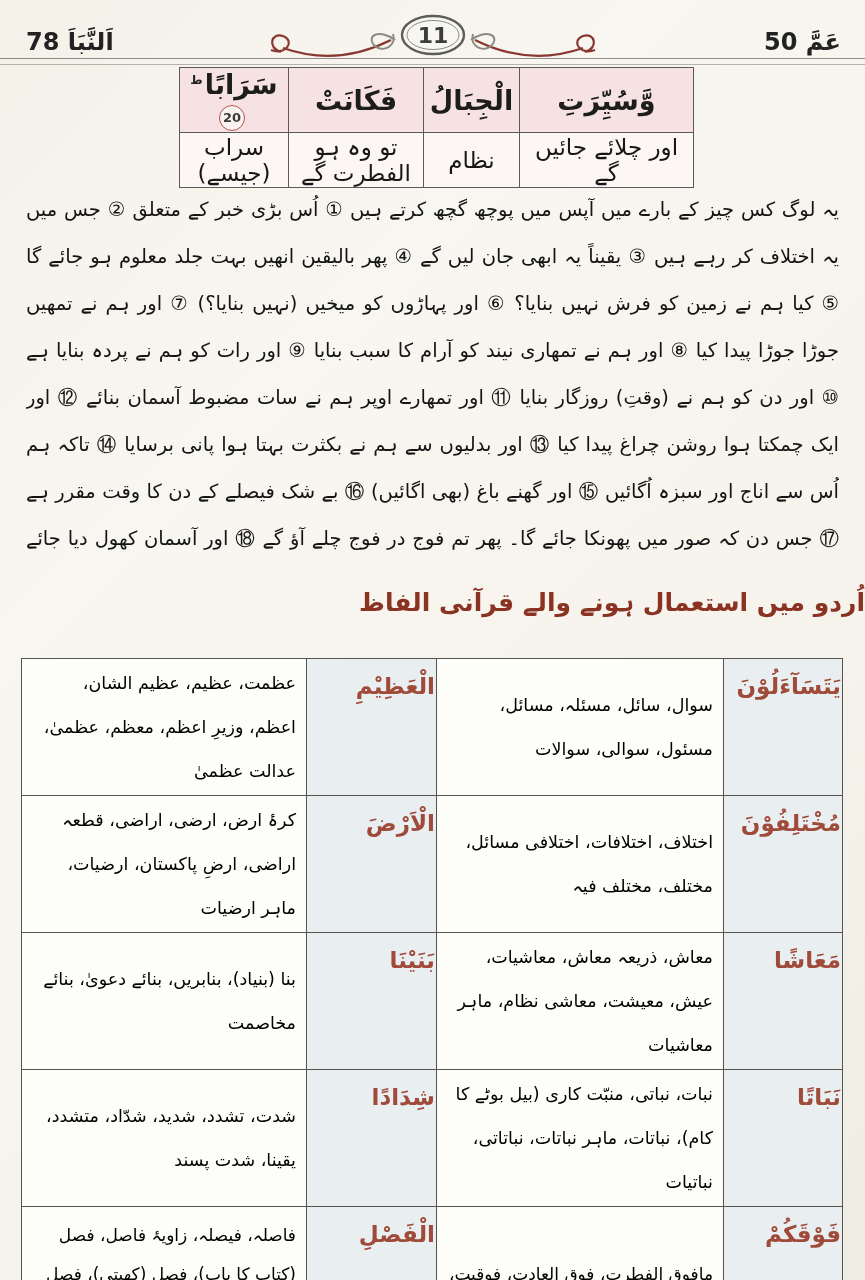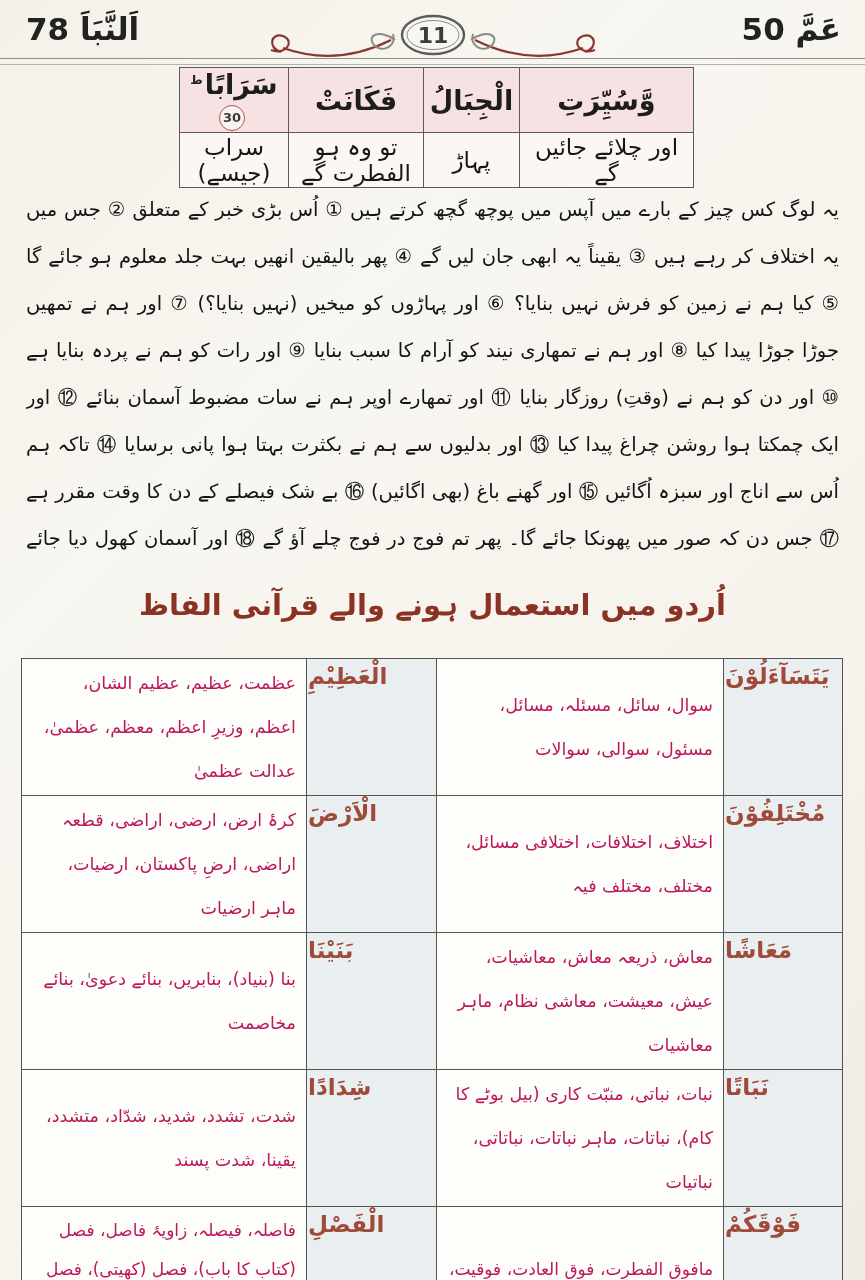--- a/index.html
+++ b/index.html
@@ -3,21 +3,21 @@
 <meta charset="utf-8">
 <style>
   html,body{margin:0;padding:0;}
   body{background:#d8d5cc;font-family:"DejaVu Sans",sans-serif;}
   .page{
     position:relative;width:865px;height:1280px;margin:0 auto;
     background:linear-gradient(135deg,#f4f1e9 0%,#f8f6f0 30%,#f6f3ec 70%,#efece3 100%);
     overflow:hidden;color:#1c1c1c;
   }
   
-  .hdr-side{position:absolute;top:11px;font-size:31px;font-weight:bold;color:#222;text-align:center;}
+  .hdr-side{position:absolute;top:28px;font-size:24px;font-weight:bold;color:#222;text-align:center;}
   .hdr-right{right:24px;}
   .hdr-left{left:26px;}
   .hdr-num{font-family:"DejaVu Sans",sans-serif;letter-spacing:0;}
   .double-rule{position:absolute;left:0;right:0;top:58px;height:5px;
     border-top:1.6px solid #8f8d86;border-bottom:1.2px solid #b5b2a8;}
   .ornament{position:absolute;left:50%;top:6px;transform:translateX(-50%);}
   .page-num{font:bold 22px "DejaVu Sans",sans-serif;fill:#3c3c3c;}
   
   .top-table{position:absolute;top:67px;right:171px;width:514px;border-collapse:collapse;table-layout:fixed;}
   .top-table td{border:1.4px solid #5a5a58;text-align:center;vertical-align:middle;overflow:hidden;}
@@ -27,30 +27,30 @@
     border:1.5px solid #b4544d;color:#3a3a3a;font-size:13px;line-height:24px;
     text-align:center;vertical-align:middle;margin-right:4px;background:#fbf3f2;}
   .stop-sign{font-size:12px;color:#222;vertical-align:super;margin-right:2px;}
   
   .para{
     position:absolute;top:186px;right:26px;left:26px;height:382px;
     font-size:19.5px;line-height:47px;text-align:justify;text-align-last:center;
     color:#141414;direction:rtl;overflow:hidden;
   }
   
-  .sect-head{position:absolute;top:588px;left:0;right:0;text-align:center;
-    font-size:29px;font-weight:bold;color:#8b3322;}
+  .sect-head{position:absolute;top:588px;left:0;right:0;
+    font-size:25px;font-weight:bold;color:#8b3322;}
   
   .vocab{position:absolute;top:658px;right:22px;width:821px;border-collapse:collapse;table-layout:fixed;direction:rtl;}
   .vocab col.c-ar1{width:119px;} .vocab col.c-mn1{width:287px;}
   .vocab col.c-ar2{width:130px;} .vocab col.c-mn2{width:285px;}
   .vocab td{border:1.3px solid #55544f;vertical-align:middle;overflow:hidden;}
   .vocab .w{background:#e9eef0;color:#a04a3a;font-size:23px;font-weight:bold;
-    text-align:left;vertical-align:top;padding-top:4px;}
-  .vocab .m{background:#fdfdfa;color:#be185d;font-size:17.5px;line-height:44px;
+    text-align:right;vertical-align:top;padding-top:14px;}
+  .vocab .m{background:#fdfdfa;color:#000000;font-size:17.5px;line-height:44px;
     padding:2px 10px;text-align:right;}
   .vocab tr.r1 td{height:101px;} .vocab tr.r2 td{height:96px;}
   .vocab tr.r3 td{height:98px;}  .vocab tr.r4 td{height:99px;}
   .vocab tr.r5 td{height:198px;}
   .vocab tr.r5 .m{line-height:39px;font-size:17px;}
 </style>
 </head>
 <body>
 
 <div class="page">
@@ -88,26 +88,26 @@
         <col style="width:135px">
         <col style="width:109px">
       </colgroup>
     <tbody>
         <tr>
       <td class="ar">وَّسُيِّرَتِ</td>
       <td class="ar">الْجِبَالُ</td>
       <td class="ar">فَكَانَتْ</td>
       <td class="ar">
         <span>سَرَابًا</span><span class="stop-sign">ط</span>
-        <span class="ayah-badge">30</span>
+        <span class="ayah-badge">20</span>
       </td>
     </tr>
     <tr>
       <td class="mn">اور چلائے جائیں گے</td>
-      <td class="mn">پہاڑ</td>
+      <td class="mn">نظام</td>
       <td class="mn">تو وہ ہو الفطرت گے</td>
       <td class="mn">سراب (جیسے)</td>
     </tr>
   </tbody>
     </table>
 
   <div class="para">یہ لوگ کس چیز کے بارے میں آپس میں پوچھ گچھ کرتے ہیں ① اُس بڑی خبر کے متعلق ② جس میں یہ اختلاف کر رہے ہیں ③ یقیناً یہ ابھی جان لیں گے ④ پھر بالیقین انھیں بہت جلد معلوم ہو جائے گا ⑤ کیا ہم نے زمین کو فرش نہیں بنایا؟ ⑥ اور پہاڑوں کو میخیں (نہیں بنایا؟) ⑦ اور ہم نے تمھیں جوڑا جوڑا پیدا کیا ⑧ اور ہم نے تمھاری نیند کو آرام کا سبب بنایا ⑨ اور رات کو ہم نے پردہ بنایا ہے ⑩ اور دن کو ہم نے (وقتِ) روزگار بنایا ⑪ اور تمھارے اوپر ہم نے سات مضبوط آسمان بنائے ⑫ اور ایک چمکتا ہوا روشن چراغ پیدا کیا ⑬ اور بدلیوں سے ہم نے بکثرت بہتا ہوا پانی برسایا ⑭ تاکہ ہم اُس سے اناج اور سبزہ اُگائیں ⑮ اور گھنے باغ (بھی اگائیں) ⑯ بے شک فیصلے کے دن کا وقت مقرر ہے ⑰ جس دن کہ صور میں پھونکا جائے گا۔ پھر تم فوج در فوج چلے آؤ گے ⑱ اور آسمان کھول دیا جائے گا تو اُس میں دروازے دروازے ہو جائیں گے ⑲ اور پہاڑ چلائے جائیں گے پس وہ سراب ہو جائیں گے ⑳</div>
 
   <div class="sect-head">اُردو میں استعمال ہونے والے قرآنی الفاظ</div>
 

